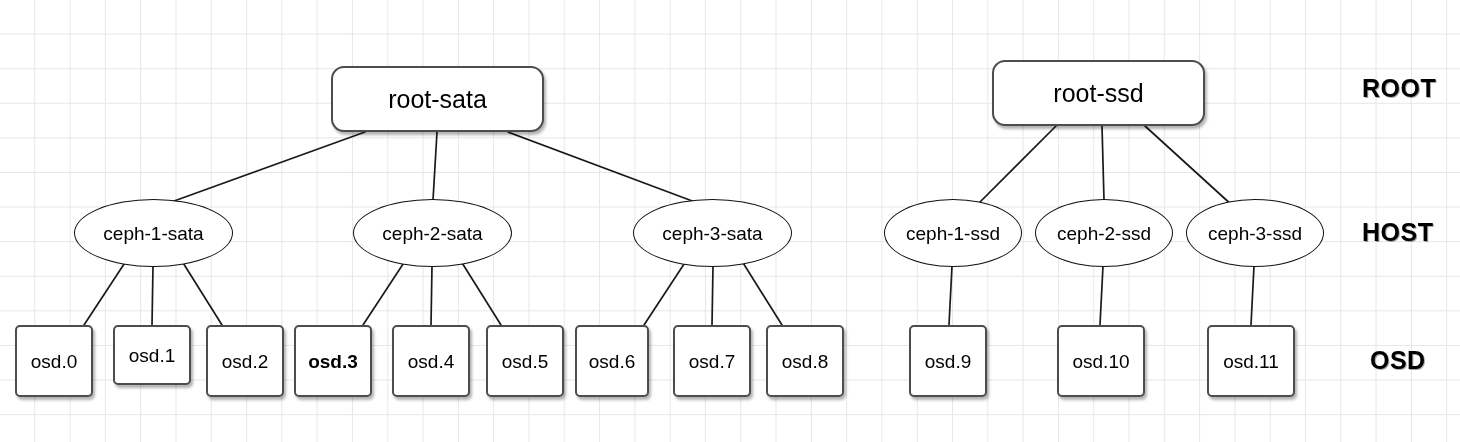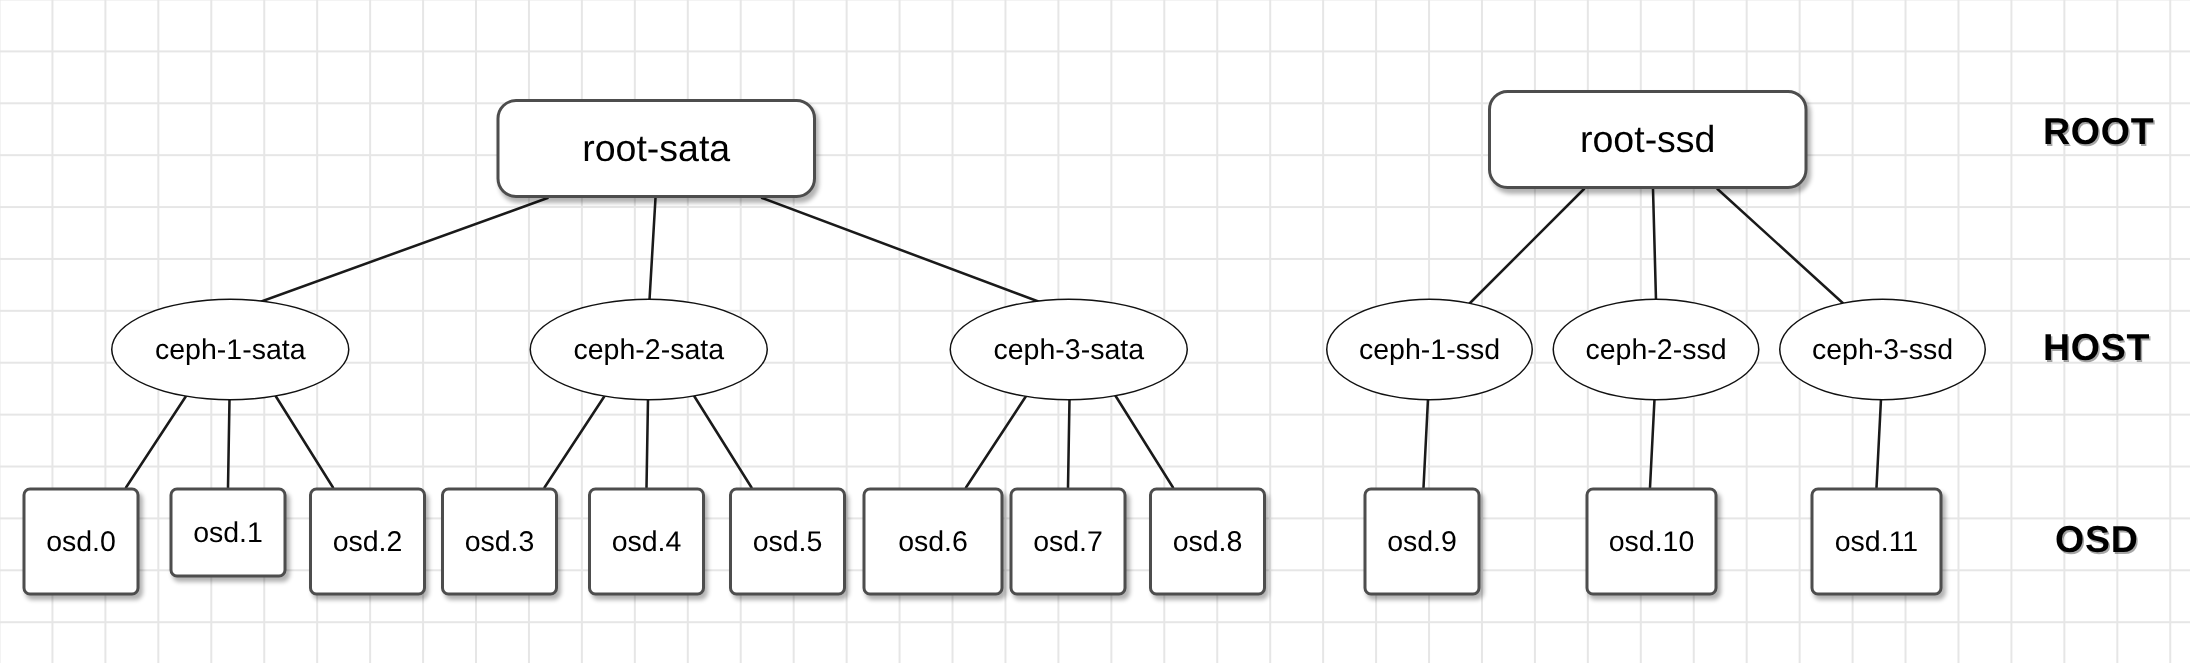--- a/index.html
+++ b/index.html
@@ -118,30 +118,30 @@
       </div>
       <div class="node node-osd" style="left: 15px; top: 325px; width: 78px; height: 72px;">
         <span>osd.0</span>
       </div>
       <div class="node node-osd" style="left: 113px; top: 325px; width: 78px; height: 60px;">
         <span>osd.1</span>
       </div>
       <div class="node node-osd" style="left: 206px; top: 325px; width: 78px; height: 72px;">
         <span>osd.2</span>
       </div>
-      <div class="node node-osd" style="left: 294px; top: 325px; width: 78px; height: 72px;">
+      <div class="node node-osd" style="left: 294px; top: 325px; width: 78px; height: 72px; font-weight: bold;">
         <span>osd.3</span>
       </div>
       <div class="node node-osd" style="left: 392px; top: 325px; width: 78px; height: 72px;">
         <span>osd.4</span>
       </div>
       <div class="node node-osd" style="left: 486px; top: 325px; width: 78px; height: 72px;">
         <span>osd.5</span>
       </div>
-      <div class="node node-osd" style="left: 575px; top: 325px; width: 94px; height: 72px;">
+      <div class="node node-osd" style="left: 575px; top: 325px; width: 74px; height: 72px;">
         <span>osd.6</span>
       </div>
       <div class="node node-osd" style="left: 673px; top: 325px; width: 78px; height: 72px;">
         <span>osd.7</span>
       </div>
       <div class="node node-osd" style="left: 766px; top: 325px; width: 78px; height: 72px;">
         <span>osd.8</span>
       </div>
       <div class="node node-osd" style="left: 909px; top: 325px; width: 78px; height: 72px;">
         <span>osd.9</span>

